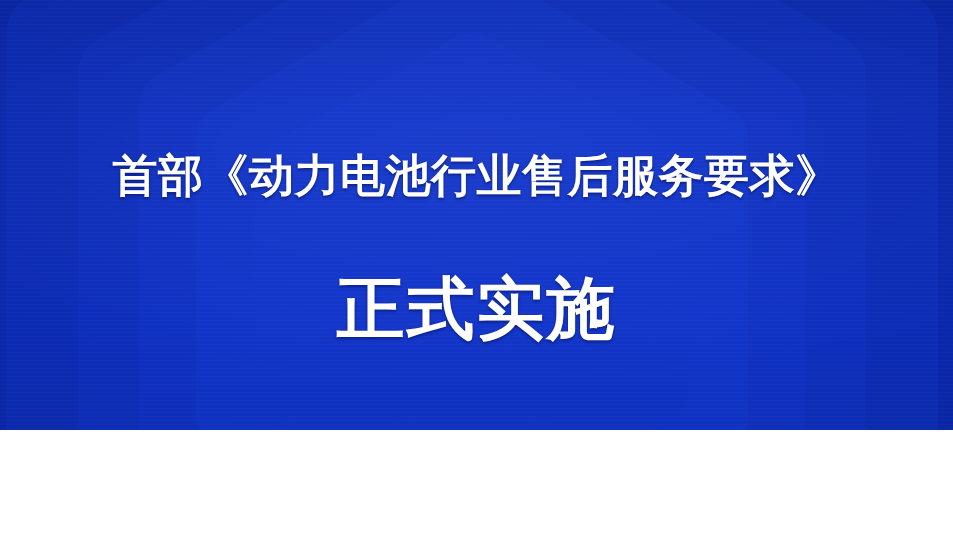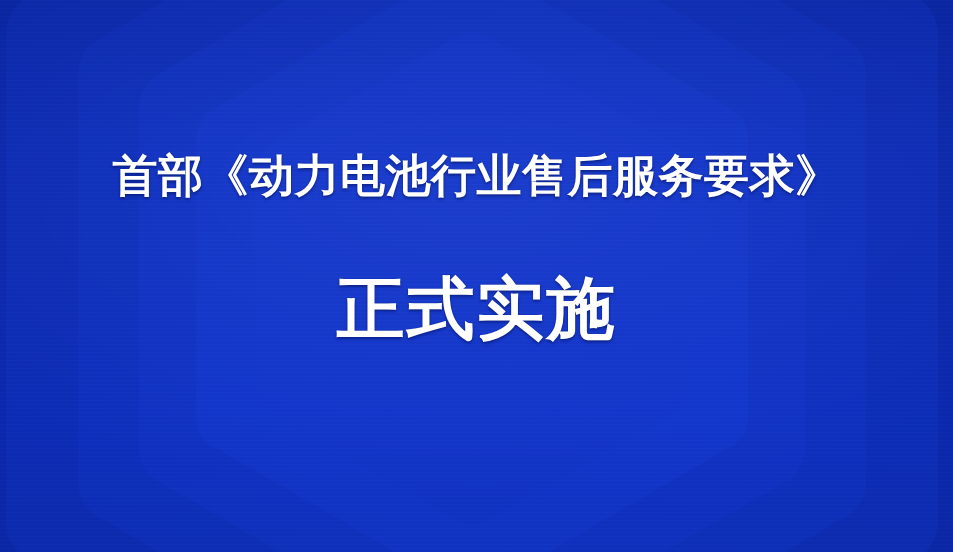--- a/index.html
+++ b/index.html
@@ -8,21 +8,21 @@
     padding: 0;
     background: #ffffff;
   }
   body {
     font-family: "Liberation Sans", "DejaVu Sans", sans-serif;
   }
 
   #banner {
     position: relative;
     width: 953px;
-    height: 552px;
+    height: 430px;
     overflow: hidden;
     background: #0a27ab;
   }
 
   #bg-svg {
     position: absolute;
     inset: 0;
     width: 953px;
     height: 556px;
     display: block;

